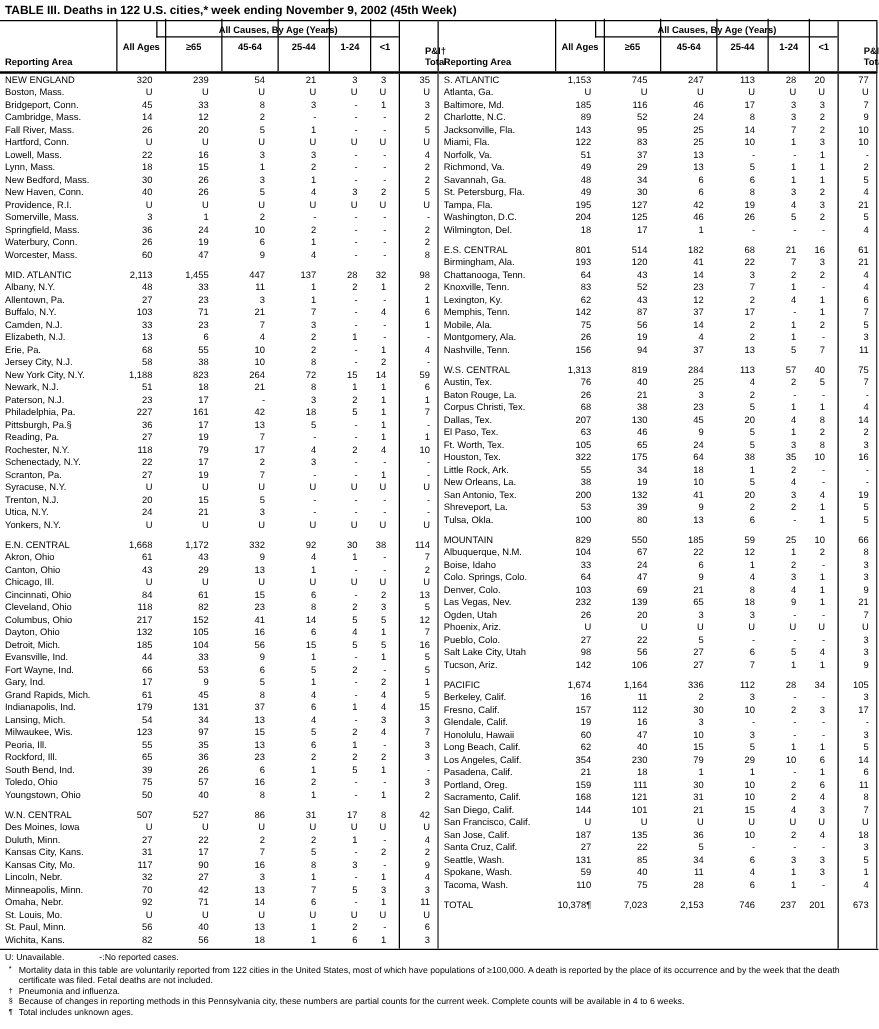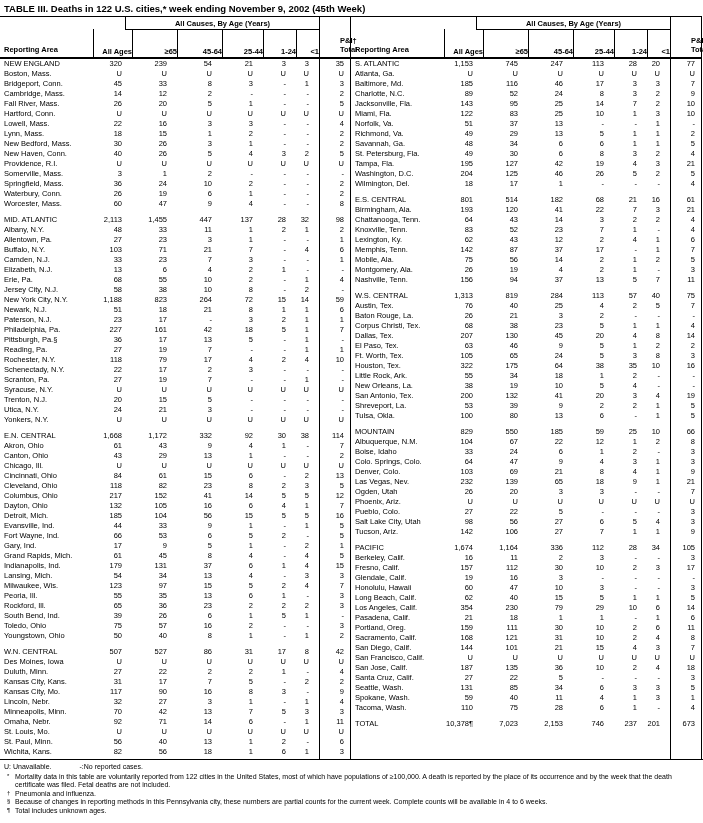--- a/index.html
+++ b/index.html
@@ -14,22 +14,22 @@
   .thead{
     display:grid;
     grid-template-columns:93px 39px 45px 45px 41px 33px 23px 32px;
     grid-template-rows:13px 27px;
     border-top:1px solid #000;border-bottom:2px solid #000;
     font-weight:bold;font-size:7.5px;
   }
   .h-area{grid-column:1;grid-row:1/3;align-self:end;padding:0 0 3px 4px;}
   .h-group{grid-column:2/8;grid-row:1;border-left:1px solid #000;border-bottom:1px solid #000;
     text-align:center;line-height:13px;margin-left:32px;}
-  .h-col{grid-row:2;align-self:end;text-align:right;border-left:1px solid #000;
-    padding-bottom:1px;line-height:9px;height:100%;display:flex;flex-direction:column;justify-content:flex-end;}
+  .h-col{grid-row:2;align-self:end;text-align:center;border-left:1px solid #000;
+    padding-bottom:15px;line-height:9px;height:100%;display:flex;flex-direction:column;justify-content:flex-end;}
   .h-col:nth-of-type(3){border-left:none;} 
   .h-c2{grid-column:2;border-left:1px solid #000 !important;}
   .h-c3{grid-column:3;}.h-c4{grid-column:4;}.h-c5{grid-column:5;}.h-c6{grid-column:6;}.h-c7{grid-column:7;}
   .h-pi{grid-column:8;grid-row:1/3;border-left:1px solid #000;border-right:1px solid #000;
     display:flex;flex-direction:column;justify-content:flex-end;text-align:center;padding-bottom:3px;line-height:9px;padding-left:20px;}
   
   .tbody{position:relative;height:700px;overflow:hidden;font-size:7.5px;}
   .tbody::before{content:"";position:absolute;left:319px;top:0;bottom:0;width:1px;background:#000;}
   .tbody::after{content:"";position:absolute;left:350px;top:0;bottom:0;width:1px;background:#000;}
   .section{margin-top:6px;}

